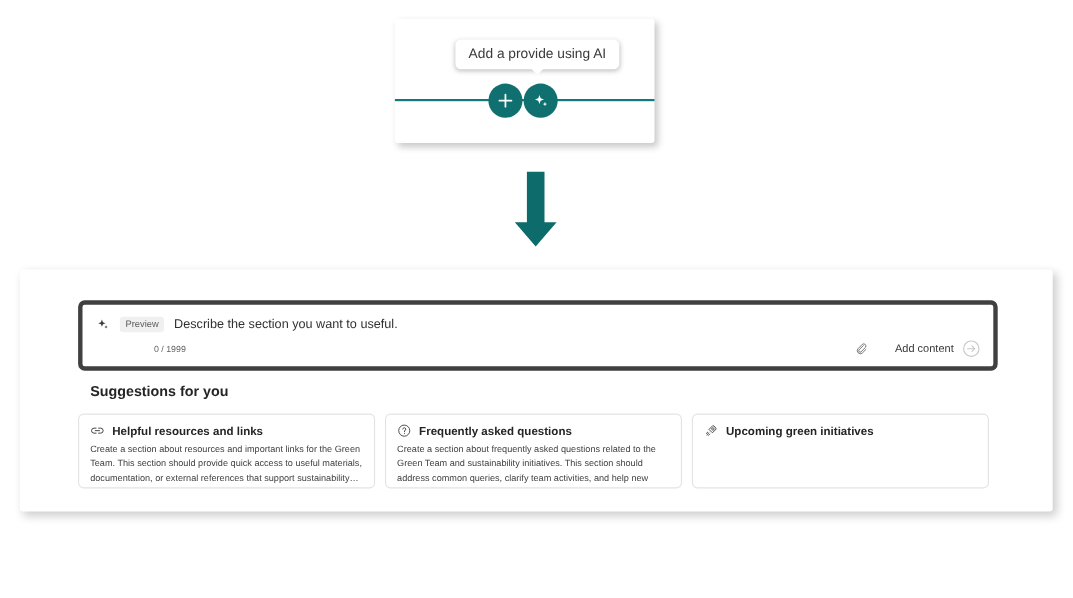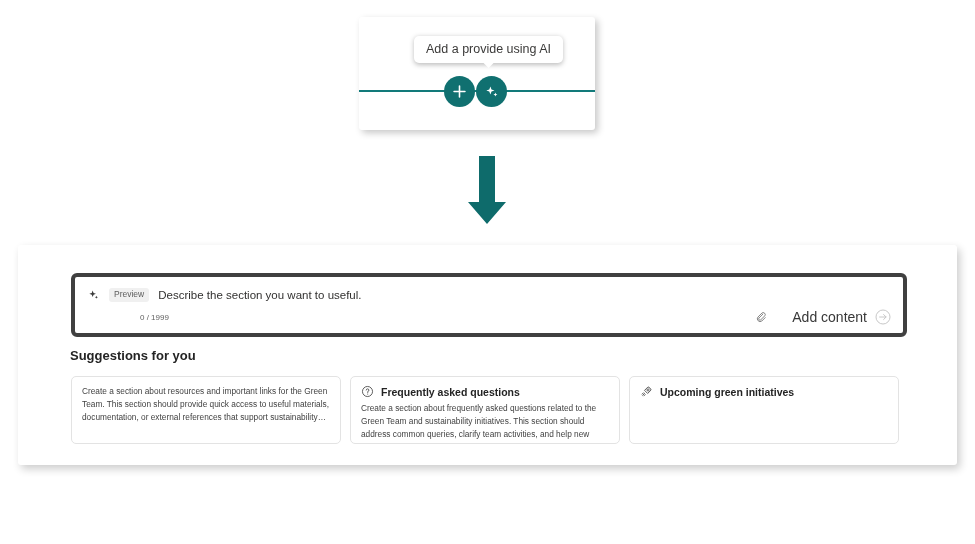--- a/index.html
+++ b/index.html
@@ -141,33 +141,33 @@
     right: 12px;
     top: 32px;
     display: flex;
     align-items: center;
     gap: 8px;
   }
   .add-content-btn {
     display: flex;
     align-items: center;
     gap: 24px;
-    font-size: 14px;
+    font-size: 10px;
     color: #383838;
     cursor: pointer;
   }
   .send-btn {
     width: 16px;
     height: 16px;
     cursor: pointer;
   }
 
   .suggest-header {
     position: absolute;
-    left: 52px;
+    left: 64px;
     top: 103px;
     width: 830px;
     display: flex;
     align-items: center;
     justify-content: space-between;
   }
   .suggest-title {
     font-size: 13px;
     font-weight: bold;
     color: #242424;
@@ -282,20 +282,28 @@
     </div>
   </div>
 
   <div class="suggest-header">
     <div class="suggest-title">Suggestions for you</div>
   </div>
 
   <div class="cards">
 
     <div class="card">
+      <div class="card-head">
+        <svg width="13" height="13" viewBox="0 0 16 16">
+          <path d="M6.6 5.2 H4.3 a2.8 2.8 0 0 0 0 5.6 H6.6" fill="none" stroke="#3b3b3b" stroke-width="1.05" stroke-linecap="round"></path>
+          <path d="M9.4 5.2 H11.7 a2.8 2.8 0 0 1 0 5.6 H9.4" fill="none" stroke="#3b3b3b" stroke-width="1.05" stroke-linecap="round"></path>
+          <path d="M5.6 8 H10.4" fill="none" stroke="#3b3b3b" stroke-width="1.05" stroke-linecap="round"></path>
+        </svg>
+        <span class="card-title">Helpful resources and links</span>
+      </div>
       <div class="card-body">Create a section about resources and important links for the Green Team. This section should provide quick access to useful materials, documentation, or external references that support sustainability…</div>
     </div>
 
     <div class="card">
       <div class="card-head">
         <svg width="13" height="13" viewBox="0 0 16 16">
           <circle cx="8" cy="8" r="6.2" fill="none" stroke="#3b3b3b" stroke-width="1"></circle>
           <path d="M6.4 6.2 a1.65 1.65 0 1 1 1.9 1.85 V9.2" fill="none" stroke="#3b3b3b" stroke-width="1" stroke-linecap="round"></path>
           <circle cx="8.25" cy="11.2" r="0.62" fill="#3b3b3b"></circle>
         </svg>

